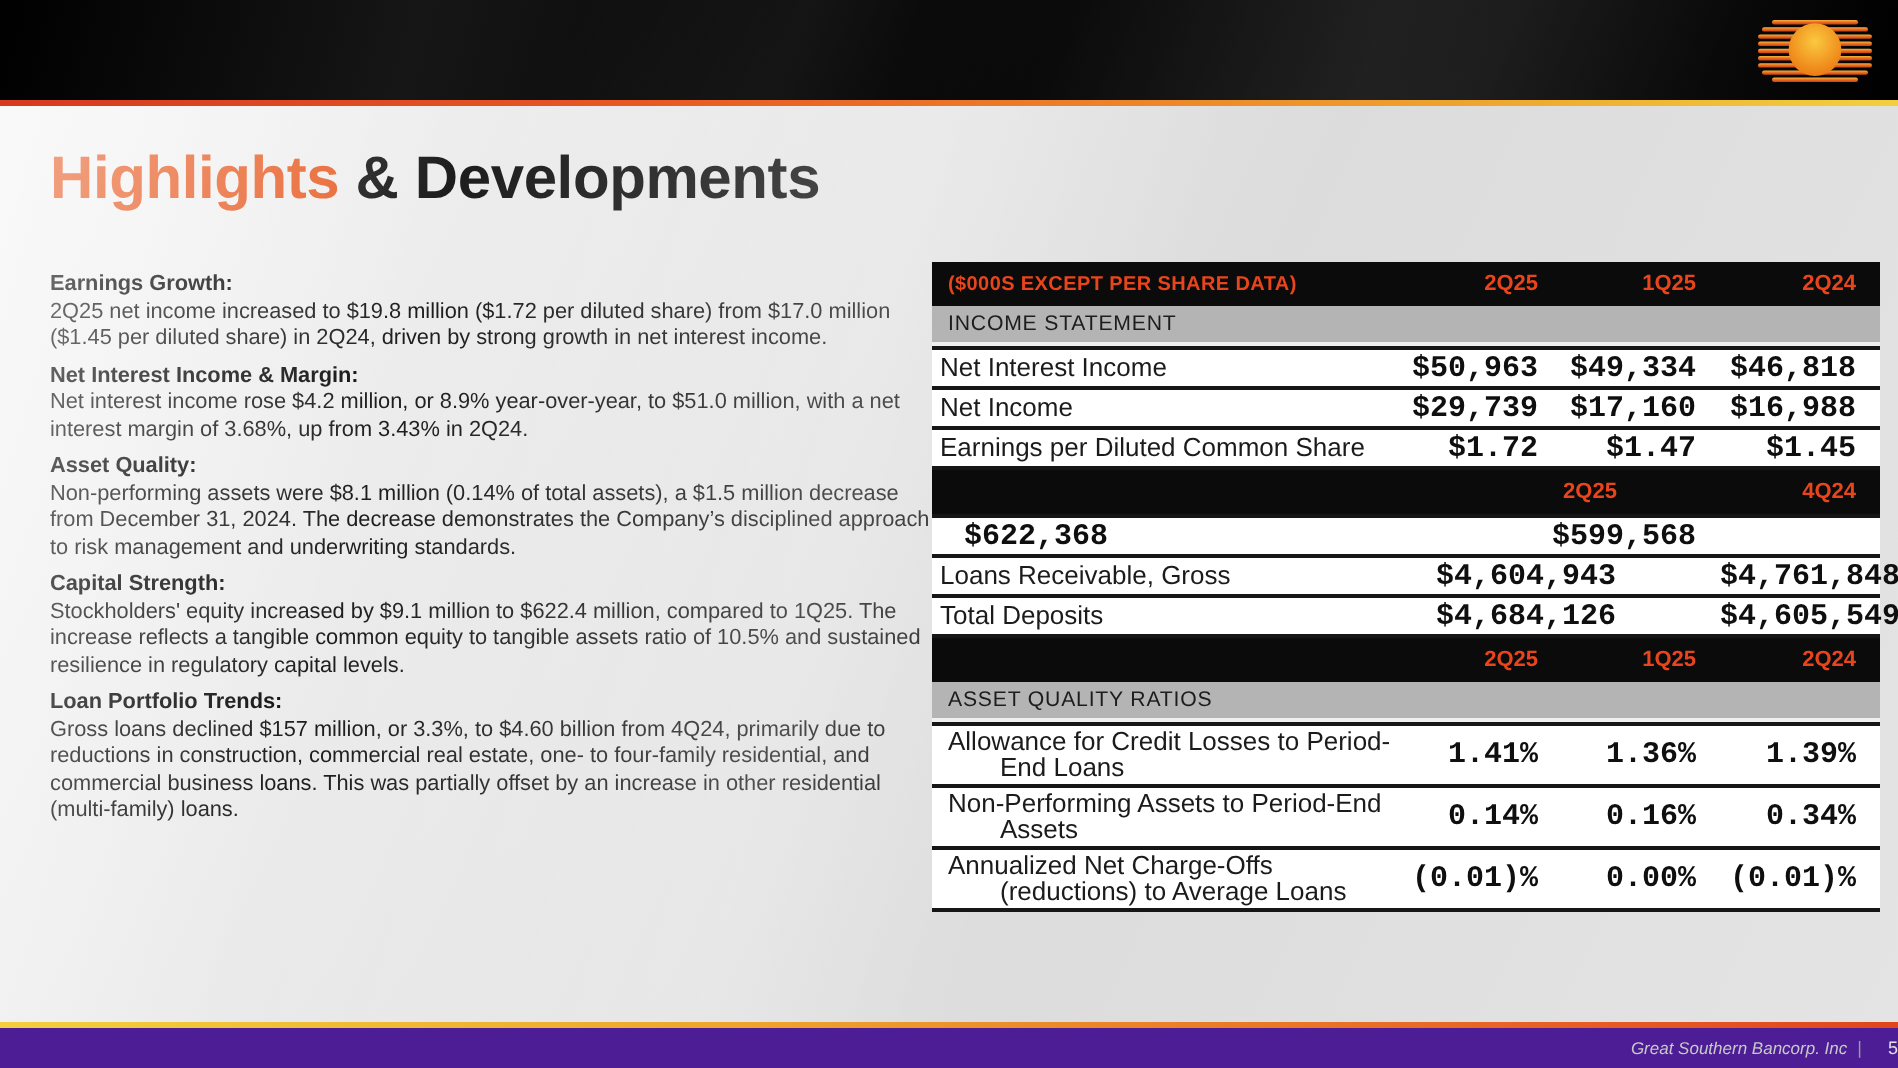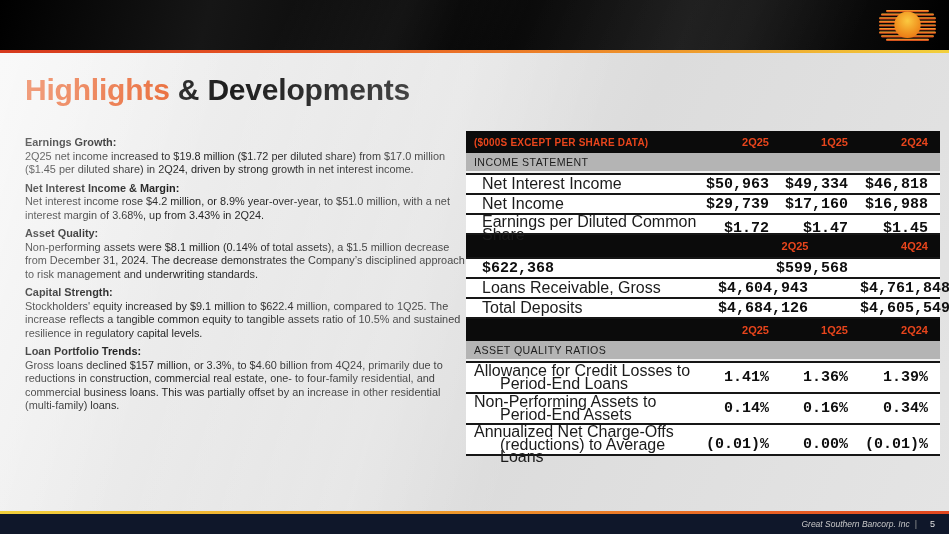--- a/index.html
+++ b/index.html
@@ -62,29 +62,28 @@
     font-size:10.6px; letter-spacing:0.4px;
     border-bottom:2px solid #f0f0f0;
     text-align:right;
   }
   .t-rows { border-top:2px solid #161616; }
   .t-row {
     display:grid; background:#fff; align-items:center;
     height:20px; border-bottom:2px solid #161616;
   }
   .t-row.two { height:31px; }
-  .t-row .lbl { padding:1px 4px 1px 16px; font-size:16px; line-height:12.5px; color:#1b1b1b; }
+  .t-row .lbl { padding:1px 4px 1px 4px; font-size:13px; line-height:12.5px; color:#1b1b1b; }
   .t-row .lbl.hang { padding-left:34px; text-indent:-26px; }
   .t-row .val { text-align:right; padding-right:12px; font-size:15px; font-weight:700; color:#0f0f0f;font-family:Liberation Mono, monospace; }
   .t-row .val.center { text-align:left; padding-left:16px; padding-right:0; }
   
   .footer {
     position:absolute; top:514px; left:0; width:949px; height:20px;
-    background:#0f172a; display:flex; align-items:center; justify-content:flex-end;
-    padding-right:14px;
+    background:#4c1d95; display:flex; align-items:center; justify-content:flex-end;
   }
   .f-company { font-size:8.5px; font-style:italic; color:#C9C9C9; }
   .f-sep { font-size:9px; color:#9a9a9a; margin:0 5px; }
   .f-page { font-size:9px; color:#E0E0E0; margin-left:8px; }
 </style>
 </head>
 <body>
 
 <div class="slide">
 

